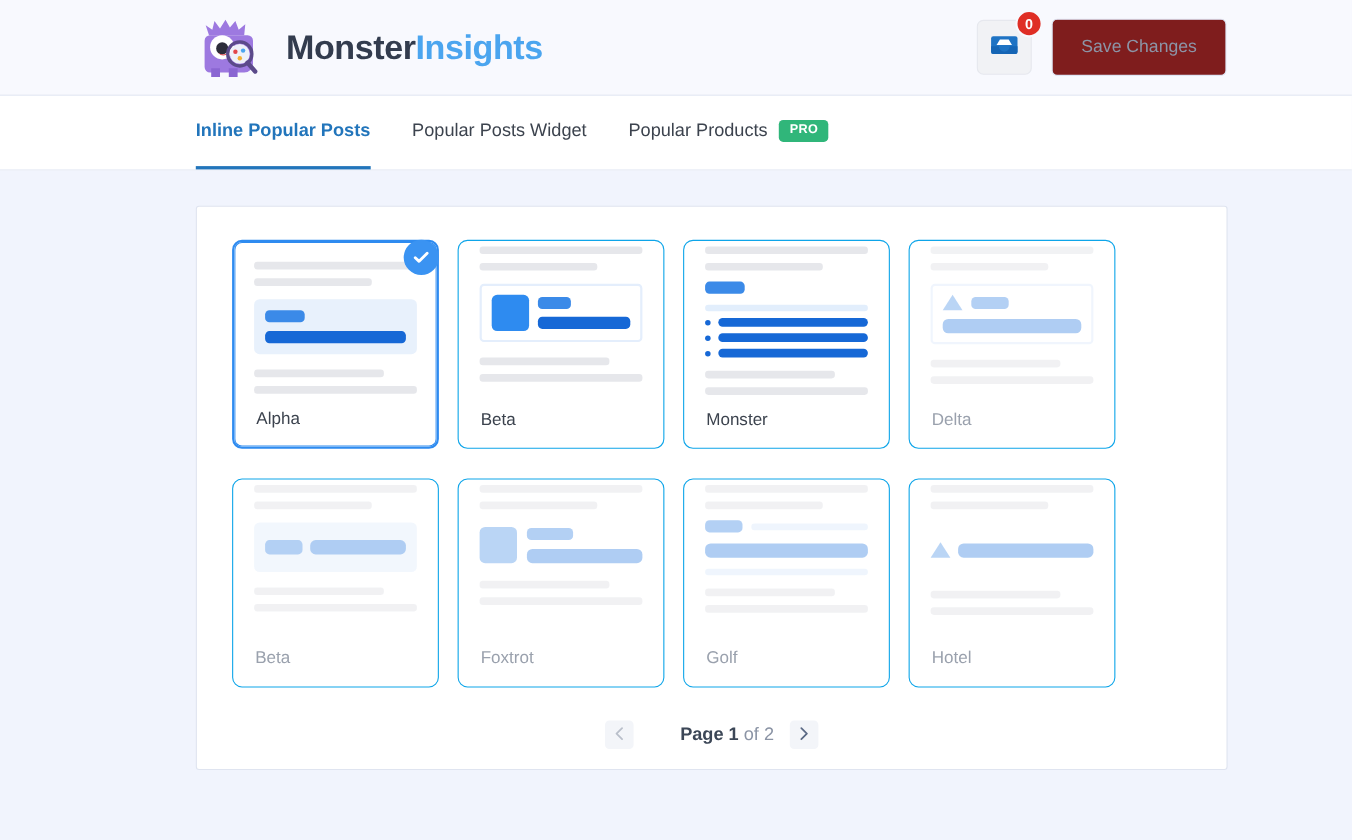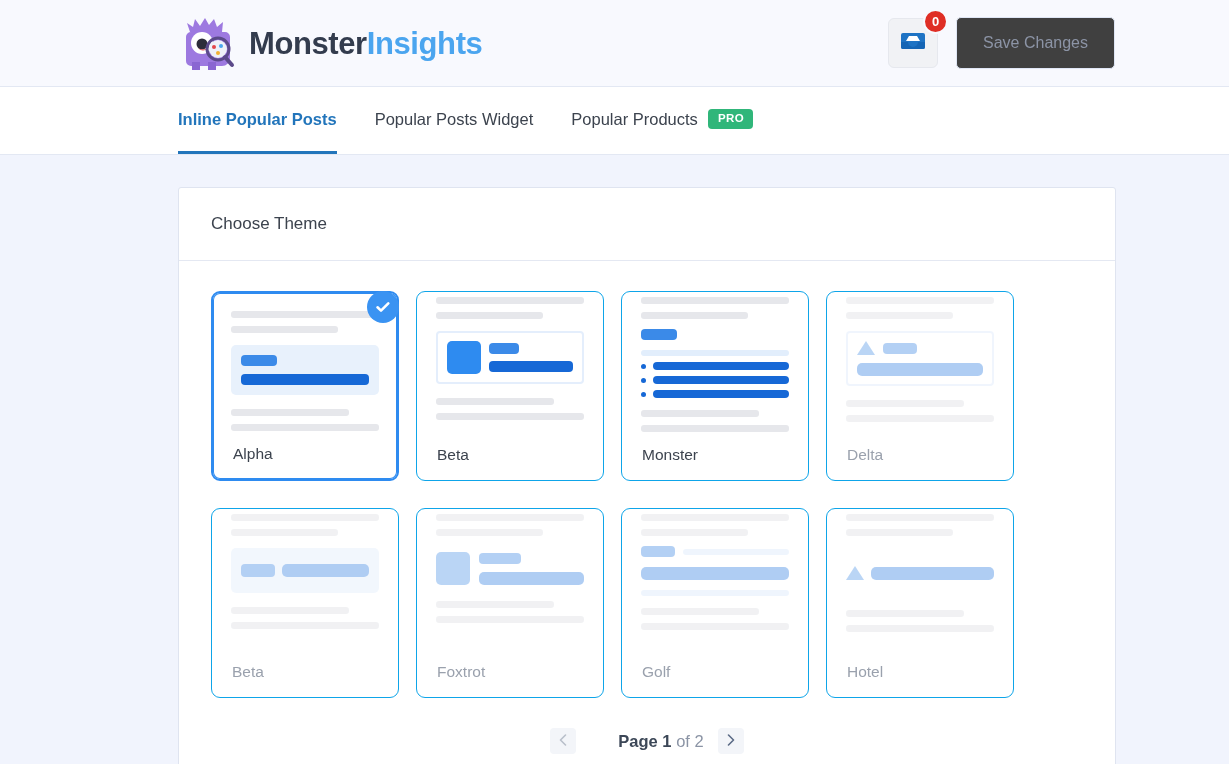--- a/index.html
+++ b/index.html
@@ -16,21 +16,21 @@
   
   .masthead {
     height: 87px;
     background: #f8f9fe;
     border-bottom: 1px solid #e3e8f3;
     display: flex;
     align-items: center;
     padding: 0 114px 0 178px;
     position: relative;
   }
-  .logo-block { display: flex; align-items: center; gap: 9px; }
+  .logo-block { display: flex; align-items: center; gap: 20px; }
   .logo-mark { width: 62px; height: 62px; position: relative; flex: none; }
   .logo-text { font-size: 31px; font-weight: bold; letter-spacing: -0.4px; line-height: 1; }
   .logo-text .part-a { color: #333c4e; }
   .logo-text .part-b { color: #4ba5ef; }
 
   .header-right {
     margin-left: auto;
     display: flex;
     align-items: center;
     gap: 18px;
@@ -50,21 +50,21 @@
     background: #df2e25;
     border: 2px solid #f8f9fe;
     border-radius: 50%;
     color: #fff; font-size: 13px; font-weight: bold;
     display: flex; align-items: center; justify-content: center;
     line-height: 1;
   }
   .save-btn {
     height: 52px;
     padding: 0 26px;
-    background: #404040;
+    background: #7f1d1d;
     border: 1px solid #dfe6f5;
     border-radius: 5px;
     color: #8c94a6;
     font-size: 16px;
     font-family: "Liberation Sans", sans-serif;
     cursor: default;
     white-space: nowrap;
   }
 
   
@@ -269,21 +269,20 @@
   </div>
   <div class="tab">
     <span>Popular Products</span>
     <span class="pro-badge">PRO</span>
   </div>
 </div>
 
 <div class="content">
   <div class="panel">
 
-    <div class="panel-head">Choose Theme</div>
 
     <div class="panel-body">
       <div class="theme-grid">
 
         <div class="theme-card selected">
           <div class="check-badge">
             <svg width="18" height="18" viewBox="0 0 18 18" aria-hidden="true">
               <path d="M3.5 9.3 L7 12.6 L14.3 5.3" fill="none" stroke="#fff" stroke-width="2.6" stroke-linecap="round" stroke-linejoin="round"></path>
             </svg>
           </div>

